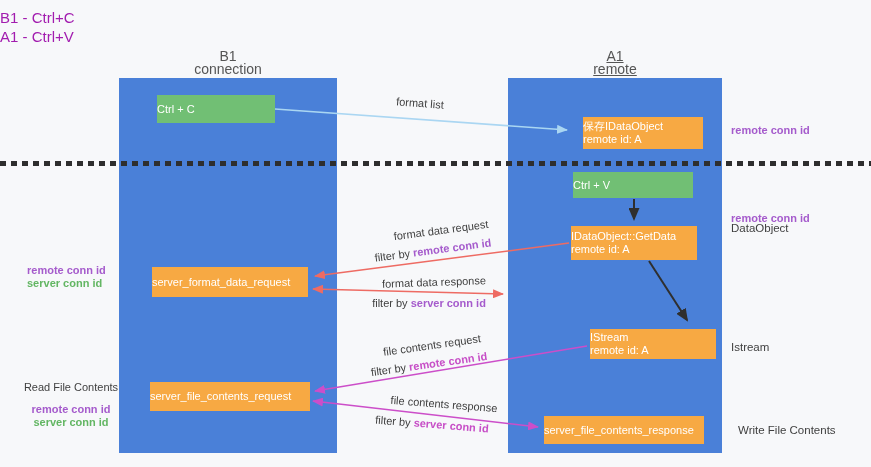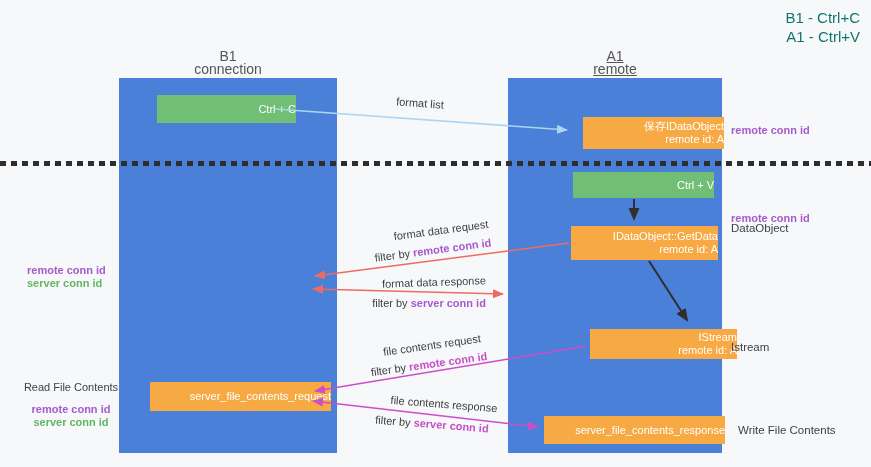--- a/index.html
+++ b/index.html
@@ -1,25 +1,25 @@
 <!DOCTYPE html>
 <html><head>
 <meta charset="utf-8">
 <style>
   html,body{margin:0;padding:0;background:#f7f8fa;}
   #canvas{position:relative;width:871px;height:467px;background:#f7f8fa;overflow:hidden;
           font-family:"Liberation Sans",sans-serif;}
   .abs{position:absolute;}
-  .title{left:0;top:8px;width:860px;text-align:right;font-size:15px;line-height:19px;color:#0f766e;}
+  .title{left:0;top:8px;width:860px;text-align:left;font-size:15px;line-height:19px;color:#a21caf;}
   .col-header{font-size:14px;line-height:13px;color:#555;text-align:center;}
   .column{background:#4a80d8;}
   .dashline{left:0;top:161px;width:871px;height:5px;
             background:repeating-linear-gradient(90deg,#2e2e2e 0 6px,rgba(0,0,0,0) 6px 11px);}
-  .node{display:flex;flex-direction:column;align-items:flex-end;justify-content:center;
-        color:#fff;font-size:11px;line-height:13px;text-align:center;white-space:nowrap;padding-left:21px;}
+  .node{display:flex;flex-direction:column;align-items:flex-start;justify-content:center;
+        color:#fff;font-size:11px;line-height:13px;text-align:center;white-space:nowrap;}
   .green{background:#71bf74;}
   .orange{background:#f7a943;}
   .edge-label{white-space:nowrap;font-size:11px;color:#3f3f3f;}
   .edge-label .key{font-weight:bold;}
   .purple{color:#a55bcc;font-weight:bold;}
   .magenta{color:#c74fc7;font-weight:bold;}
   .greentxt{color:#63b663;font-weight:bold;}
   .side-label{font-size:11px;line-height:13px;white-space:nowrap;}
   .darktxt{color:#3f3f3f;font-weight:normal;}
   svg.arrows{position:absolute;left:0;top:0;pointer-events:none;}
@@ -59,20 +59,23 @@
 
   <div class="abs node green" style="left:573px;top:172px;width:120px;height:26px;">
     <span>Ctrl + V</span>
   </div>
 
   <div class="abs node orange" style="left:571px;top:226px;width:126px;height:34px;">
     <span>IDataObject::GetData</span>
     <span>remote id: A</span>
   </div>
 
+  <div class="abs node orange" style="left:152px;top:267px;width:156px;height:30px;">
+    <span>server_format_data_request</span>
+  </div>
 
 
   <div class="abs node orange" style="left:590px;top:329px;width:126px;height:30px;">
     <span>IStream</span>
     <span>remote id: A</span>
   </div>
 
   <div class="abs node orange" style="left:544px;top:416px;width:160px;height:28px;">
     <span>server_file_contents_response</span>
   </div>

